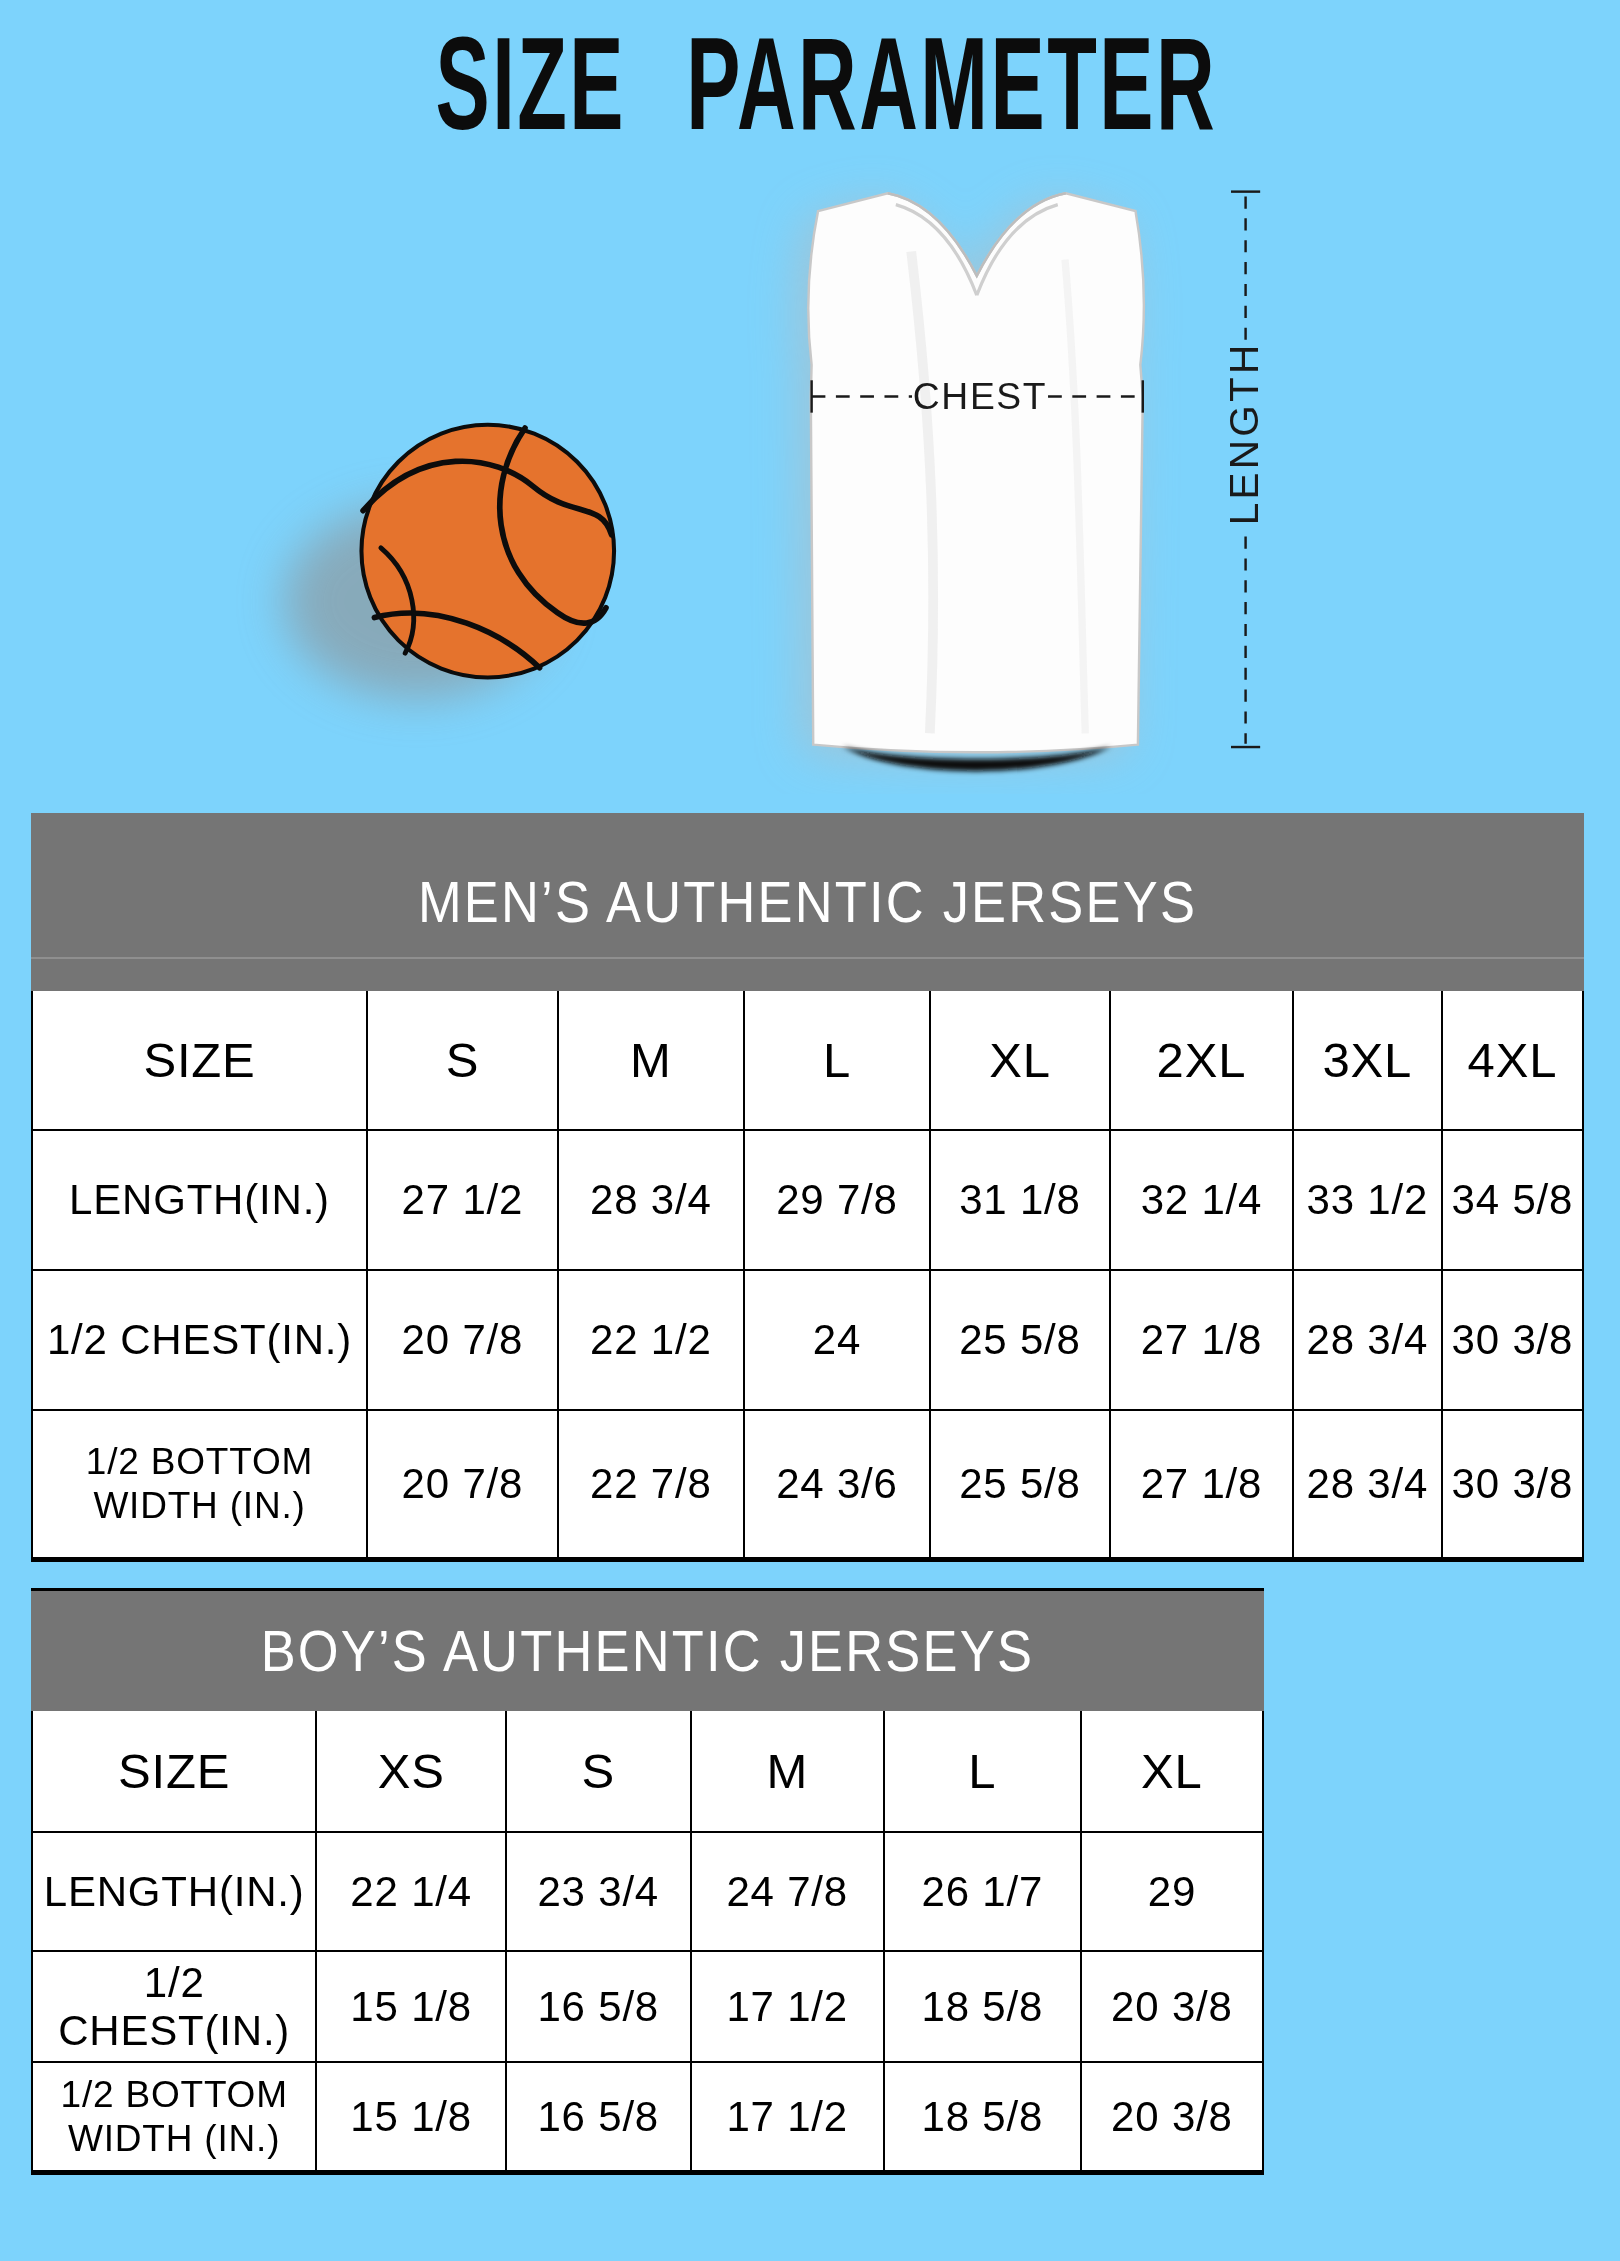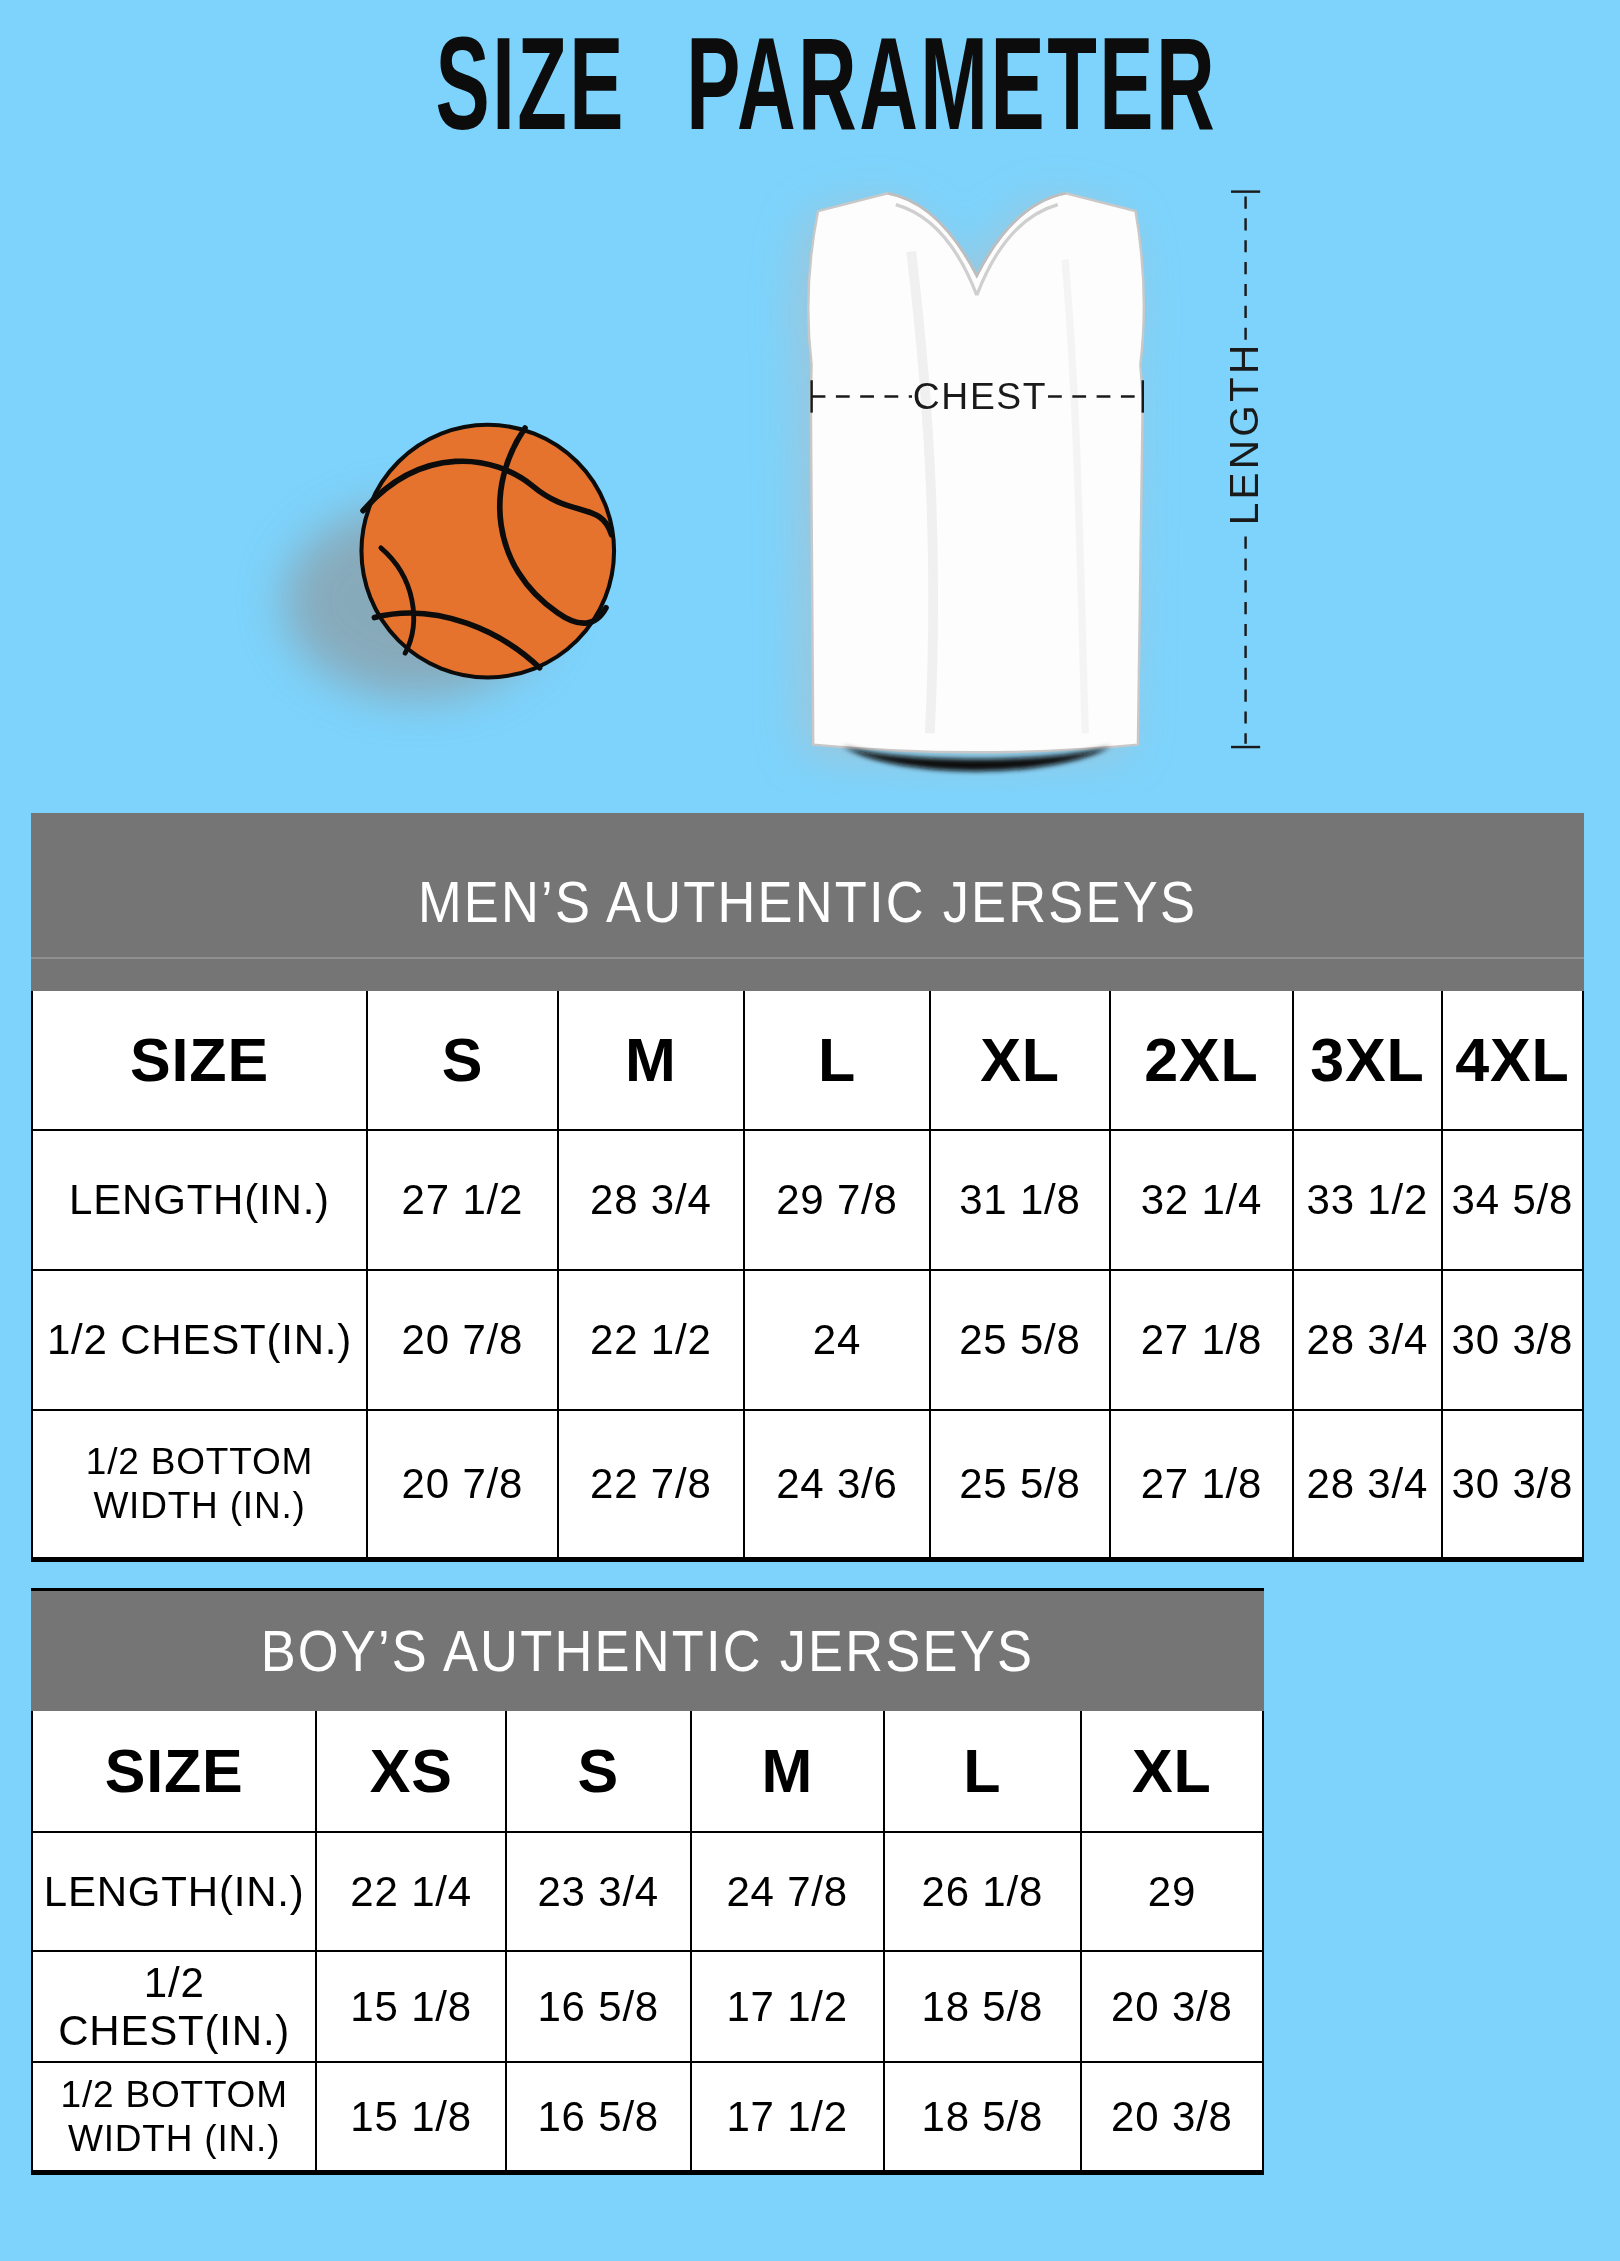--- a/index.html
+++ b/index.html
@@ -69,21 +69,21 @@
   }
   table.size-table td {
     border: 2.4px solid #000;
     text-align: center;
     vertical-align: middle;
     padding: 0;
     font-size: 42px;
     letter-spacing: 0.8px;
     color: #000;
   }
-  table.size-table tr.header-row td { border-top: none; font-size: 61px; font-weight: bold; }
+  table.size-table tr.header-row td { border-top: none; font-size: 49px; }
   .mens-table tr.header-row td   { height: 138px; }
   .mens-table tr.r-length td     { height: 138px; }
   .mens-table tr.r-chest td      { height: 138px; }
   .mens-table tr.r-bottom td     { height: 146px; border-bottom: 5.7px solid #000; }
   .boys-table td { border-width: 3.2px; }
   .boys-table tr.header-row td   { height: 120px; }
   .boys-table tr.r-length td     { height: 117px; }
   .boys-table tr.r-chest td      { height: 109px; }
   .boys-table tr.r-bottom td     { height: 107px; border-bottom: 5.7px solid #000; }
   td.row-label { font-size: 39px; letter-spacing: 0; margin-left: 40px; }
@@ -241,21 +241,21 @@
         <td>S</td>
         <td>M</td>
         <td>L</td>
         <td>XL</td>
       </tr>
       <tr class="r-length">
         <td class="row-label">LENGTH(IN.)</td>
         <td>22 1/4</td>
         <td>23 3/4</td>
         <td>24 7/8</td>
-        <td>26 1/8</td>
+        <td>26 1/7</td>
         <td>29</td>
       </tr>
       <tr class="r-chest">
         <td class="row-label">1/2 CHEST(IN.)</td>
         <td>15 1/8</td>
         <td>16 5/8</td>
         <td>17 1/2</td>
         <td>18 5/8</td>
         <td>20 3/8</td>
       </tr>

